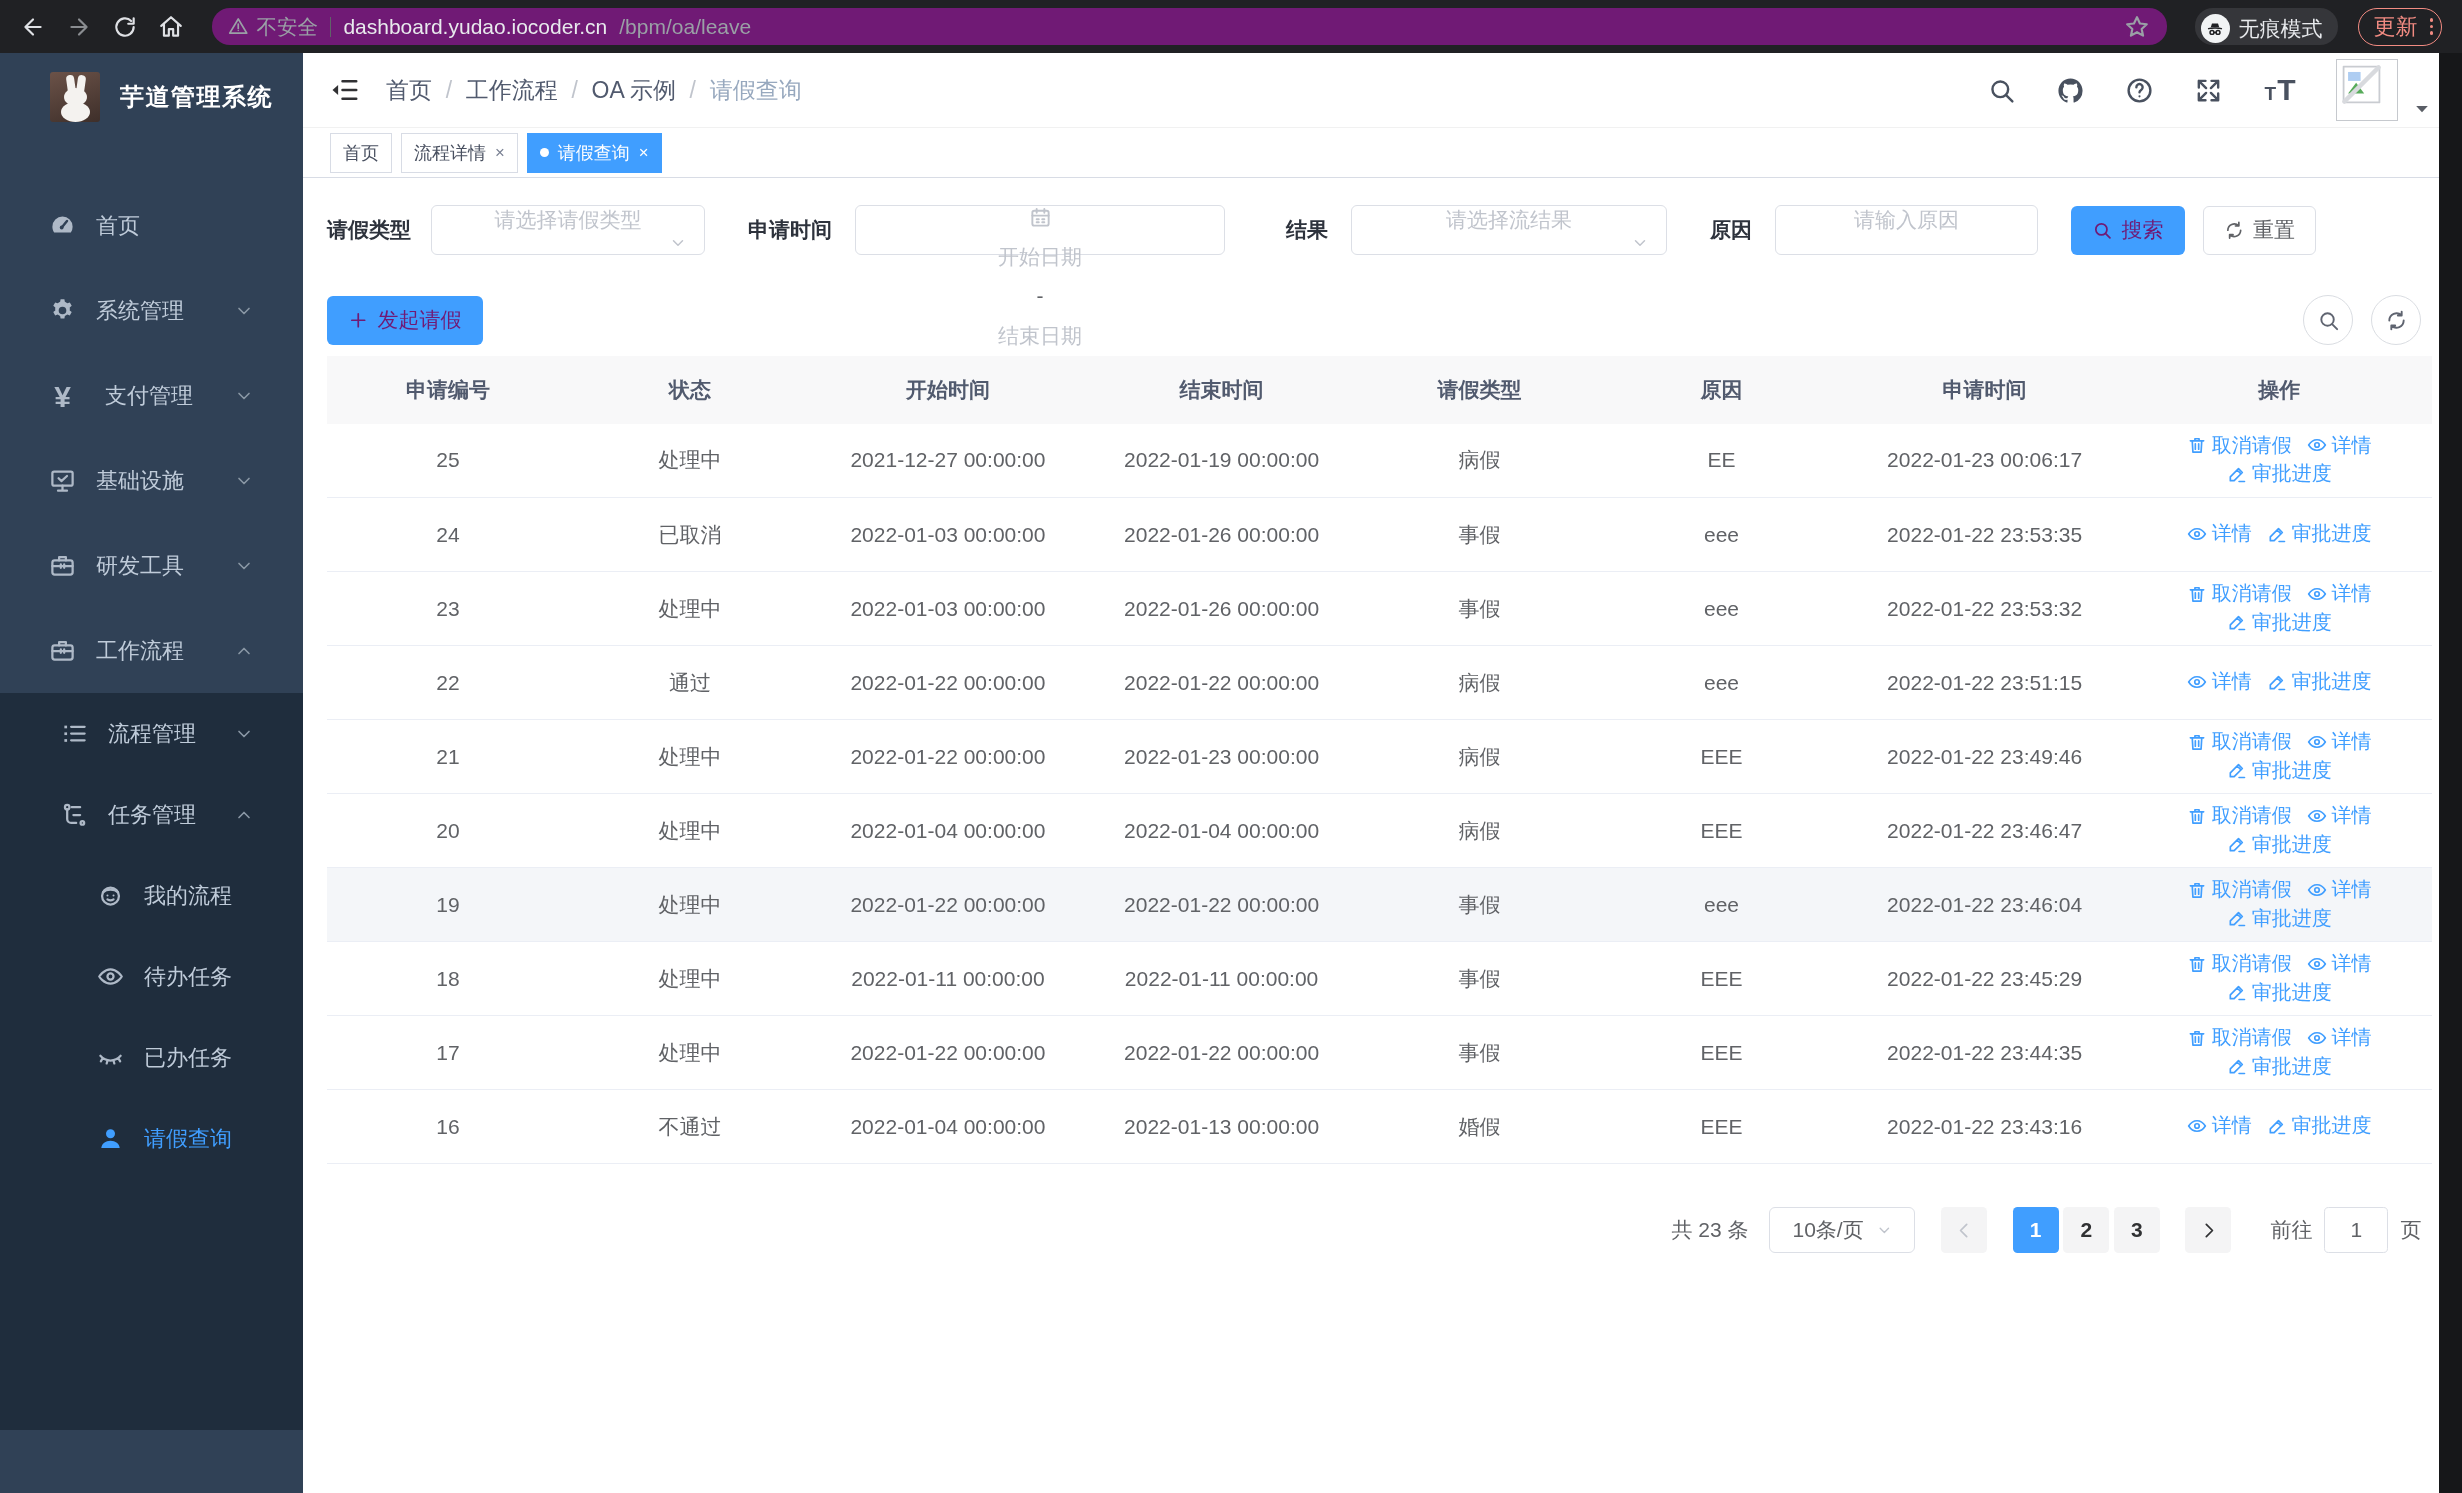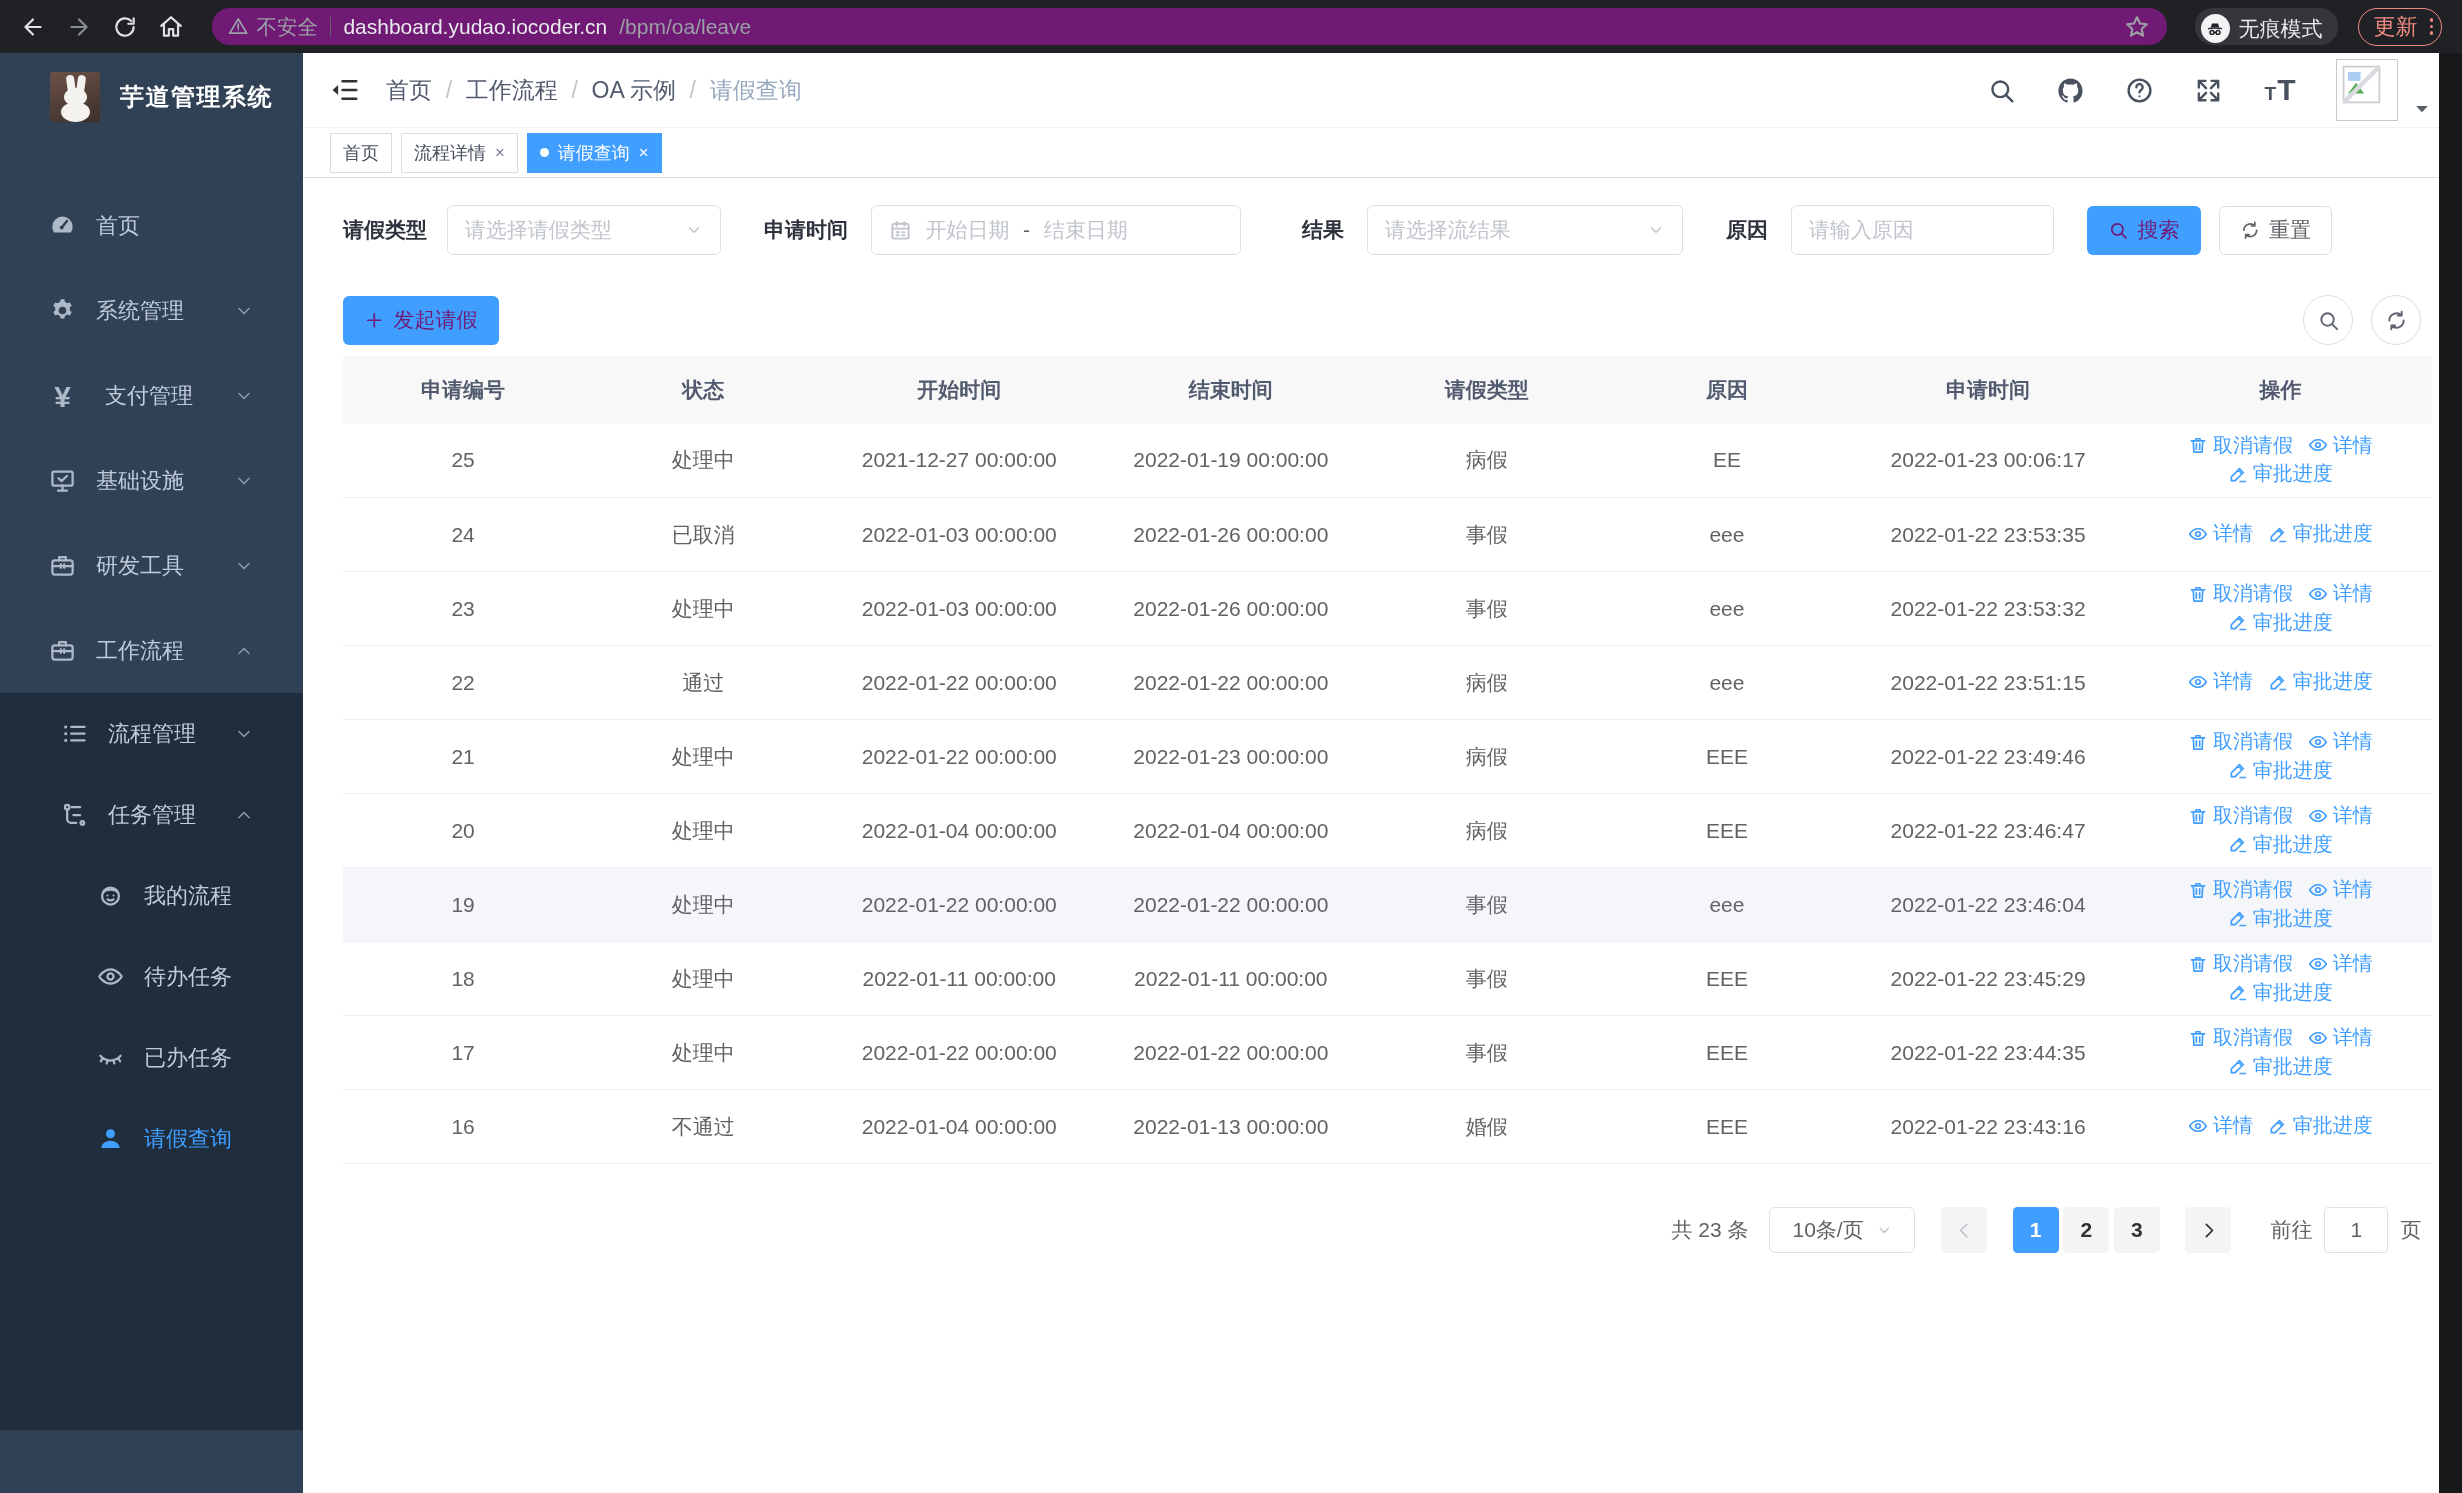--- a/index.html
+++ b/index.html
@@ -64,24 +64,24 @@
   .avatar .ic { font-size:43px; }
   .caret { font-size:20px; color:#5a5e66; margin-left:13.7px; align-self:flex-end; margin-bottom:7.6px; cursor:pointer; }
 
   .tabbar { height:50px; border-bottom:1.5px solid #d8dce5; display:flex; align-items:center; padding:0 27px; gap:9px; background:#fff; }
   .tag { height:40px; border:1.5px solid #d8dce5; background:#fff; color:#495060; font-size:18px; display:inline-flex; align-items:center; gap:9px; padding:0 12px; cursor:pointer; }
   .tag .x { font-size:16.7px; color:#7a8193; }
   .tag.active { background:#409eff; border-color:#409eff; color:#fff; }
   .tag.active .x { color:#fff; }
   .tag .dot { width:9px; height:9px; border-radius:50%; background:#fff; }
 
-  .content { padding:27px 30px 0 40px; }
+  .content { padding:27px 30px 0 24px; }
   .frow { display:flex; align-items:center; font-size:21px; }
   .flabel { font-weight:bold; color:#2d323c; white-space:nowrap; }
-  .fctl { height:50px; border:1.5px solid #dcdfe6; border-radius:6px; background:#fff; display:flex; align-items:center; padding:0 16.7px; color:#c0c4cc; cursor:text; }
+  .fctl { height:50px; border:1.5px solid #dcdfe6; border-radius:6px; background:#fff; display:flex; align-items:center; padding:0 16.7px; color:#c0c4cc; cursor:text;flex-direction:column; }
   .fctl .chev { margin-left:auto; font-size:18px; color:#c0c4cc; }
   .sel1 { width:274px; margin-left:20px; cursor:pointer; }
   .dates { width:370px; margin-left:23px; gap:13.7px; }
   .dates .dash { color:#606266; }
   .sel2 { width:316px; margin-left:23px; cursor:pointer; }
   .reason { width:263px; margin-left:23px; }
   .ml56 { margin-left:43px; } .ml80 { margin-left:61px; }
   .btn { height:49px; border-radius:6px; font-size:21px; display:inline-flex; align-items:center; gap:9px; padding:0 20px; cursor:pointer; border:1.5px solid transparent; }
   .btn.primary { background:#409eff; color:#701a75; }
   .btn.plain { background:#fff; border-color:#dcdfe6; color:#606266; }

